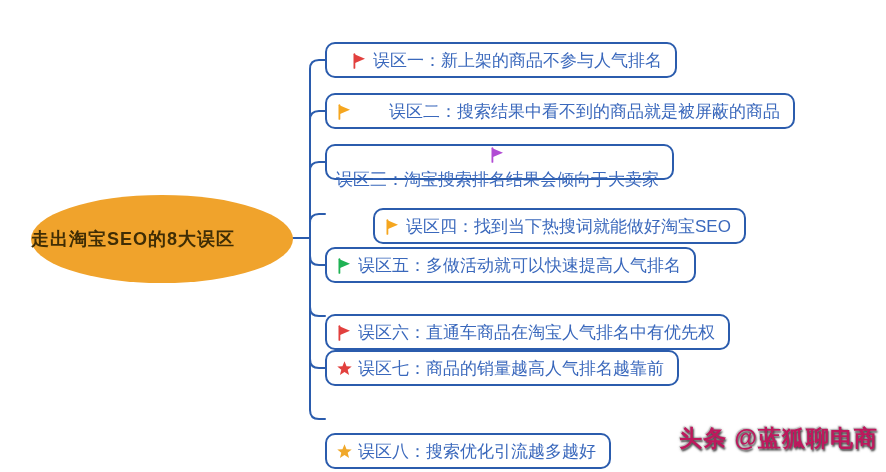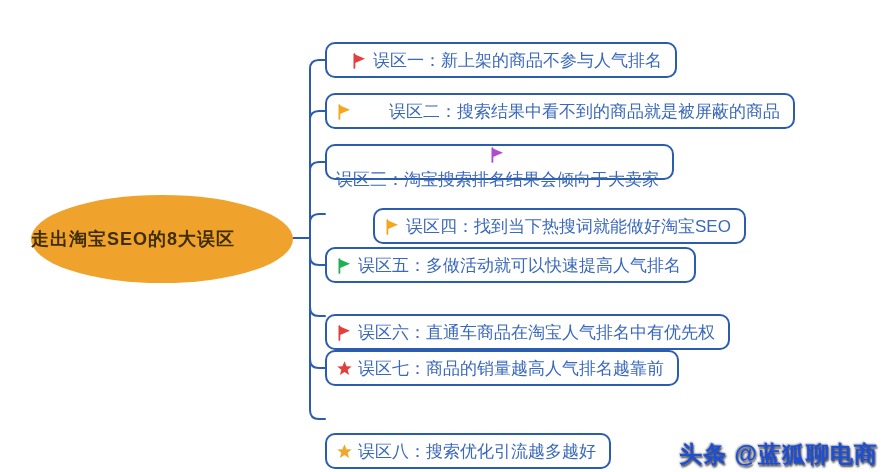--- a/index.html
+++ b/index.html
@@ -47,24 +47,24 @@
     cursor:pointer;
   }
   .branch .icon{
     width:17px;height:17px;
     display:inline-flex;align-items:center;justify-content:center;
     flex:0 0 auto;
   }
   .branch .icon svg{display:block;}
   .watermark{
     position:absolute;
-    right:8px;bottom:2px;
+    right:8px;bottom:18px;
     font-size:23px;
     font-weight:bold;
-    color:#1d4ed8;
+    color:#be185d;
     letter-spacing:1px;
     text-shadow:
       1px 2px 2px rgba(70,70,70,0.95),
       -1px -1px 1px rgba(150,150,150,0.55),
       0 0 3px rgba(90,90,90,0.5);
   }
 </style>
 </head>
 <body>
 

